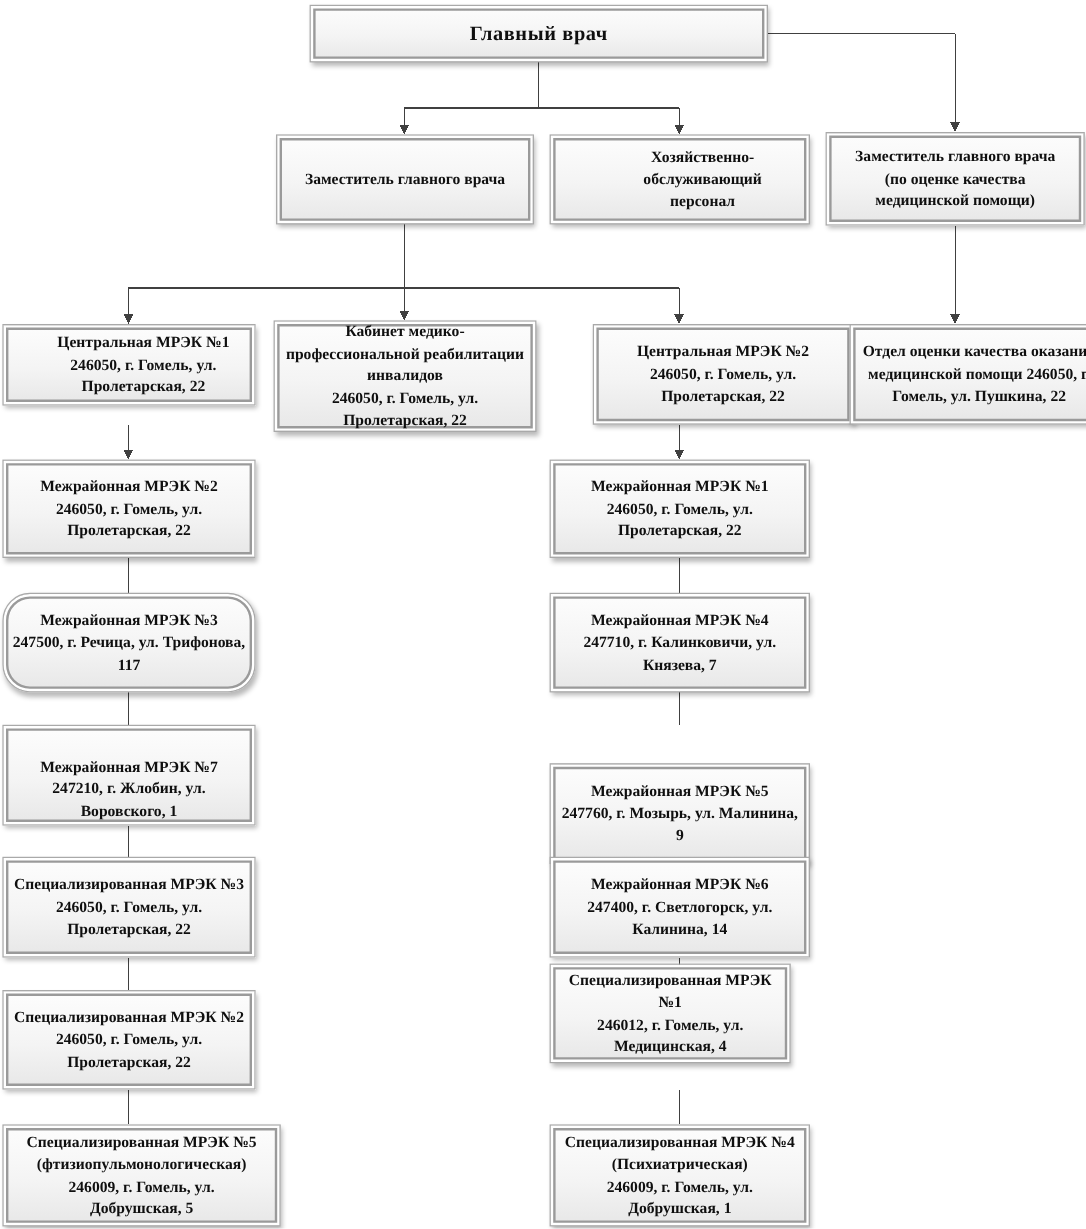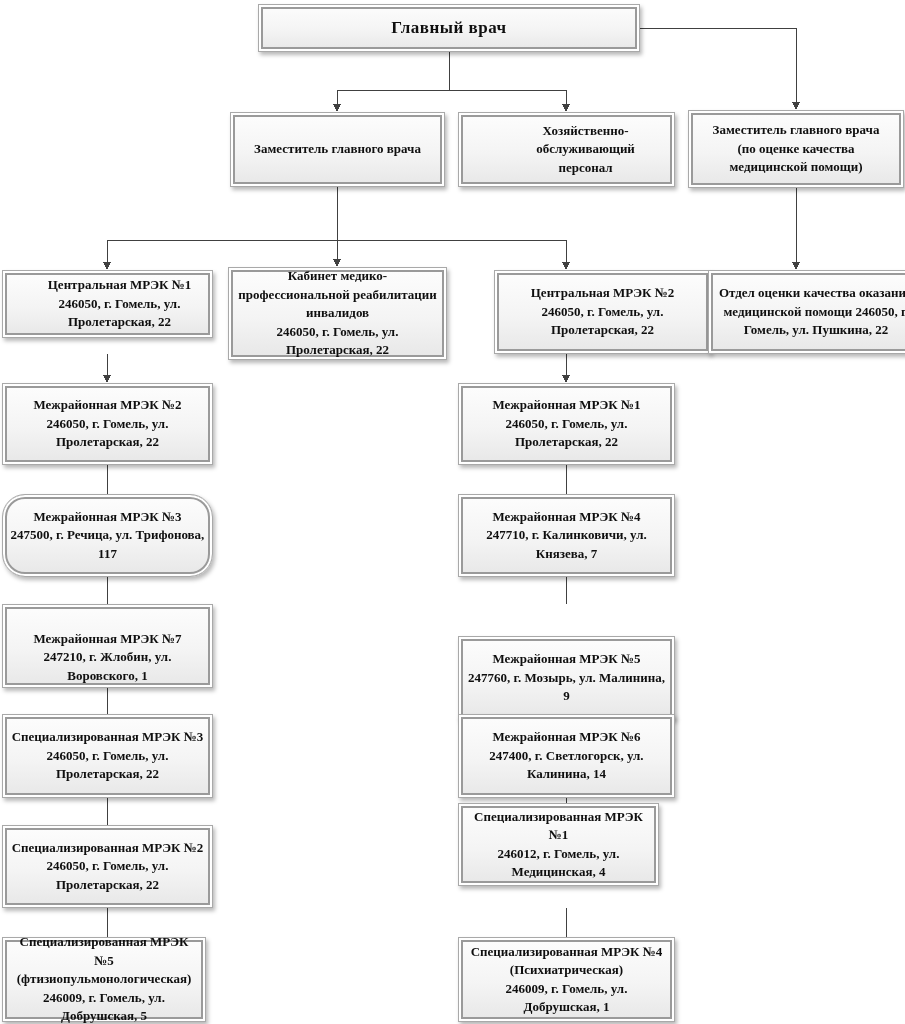--- a/index.html
+++ b/index.html
@@ -153,21 +153,21 @@
   <div class="node" style="left:2px; top:714px; width:211px; height:84px;">
     <span class="label">Специализированная МРЭК №3
 246050, г. Гомель, ул.
 Пролетарская, 22</span>
   </div>
   <div class="node" style="left:2px; top:825px; width:211px; height:83px;">
     <span class="label">Специализированная МРЭК №2
 246050, г. Гомель, ул.
 Пролетарская, 22</span>
   </div>
-  <div class="node" style="left:2px; top:937px; width:204px; height:85px;">
+  <div class="node" style="left:2px; top:937px; width:232px; height:85px;">
     <span class="label">Специализированная МРЭК №5
 (фтизиопульмонологическая)
 246009, г. Гомель, ул.
 Добрушская, 5</span>
   </div>
 
   <div class="node" style="left:458px; top:383px; width:217px; height:82px;align-items:center;">
     <span class="label">Межрайонная МРЭК №1
 246050, г. Гомель, ул.
 Пролетарская, 22</span>

